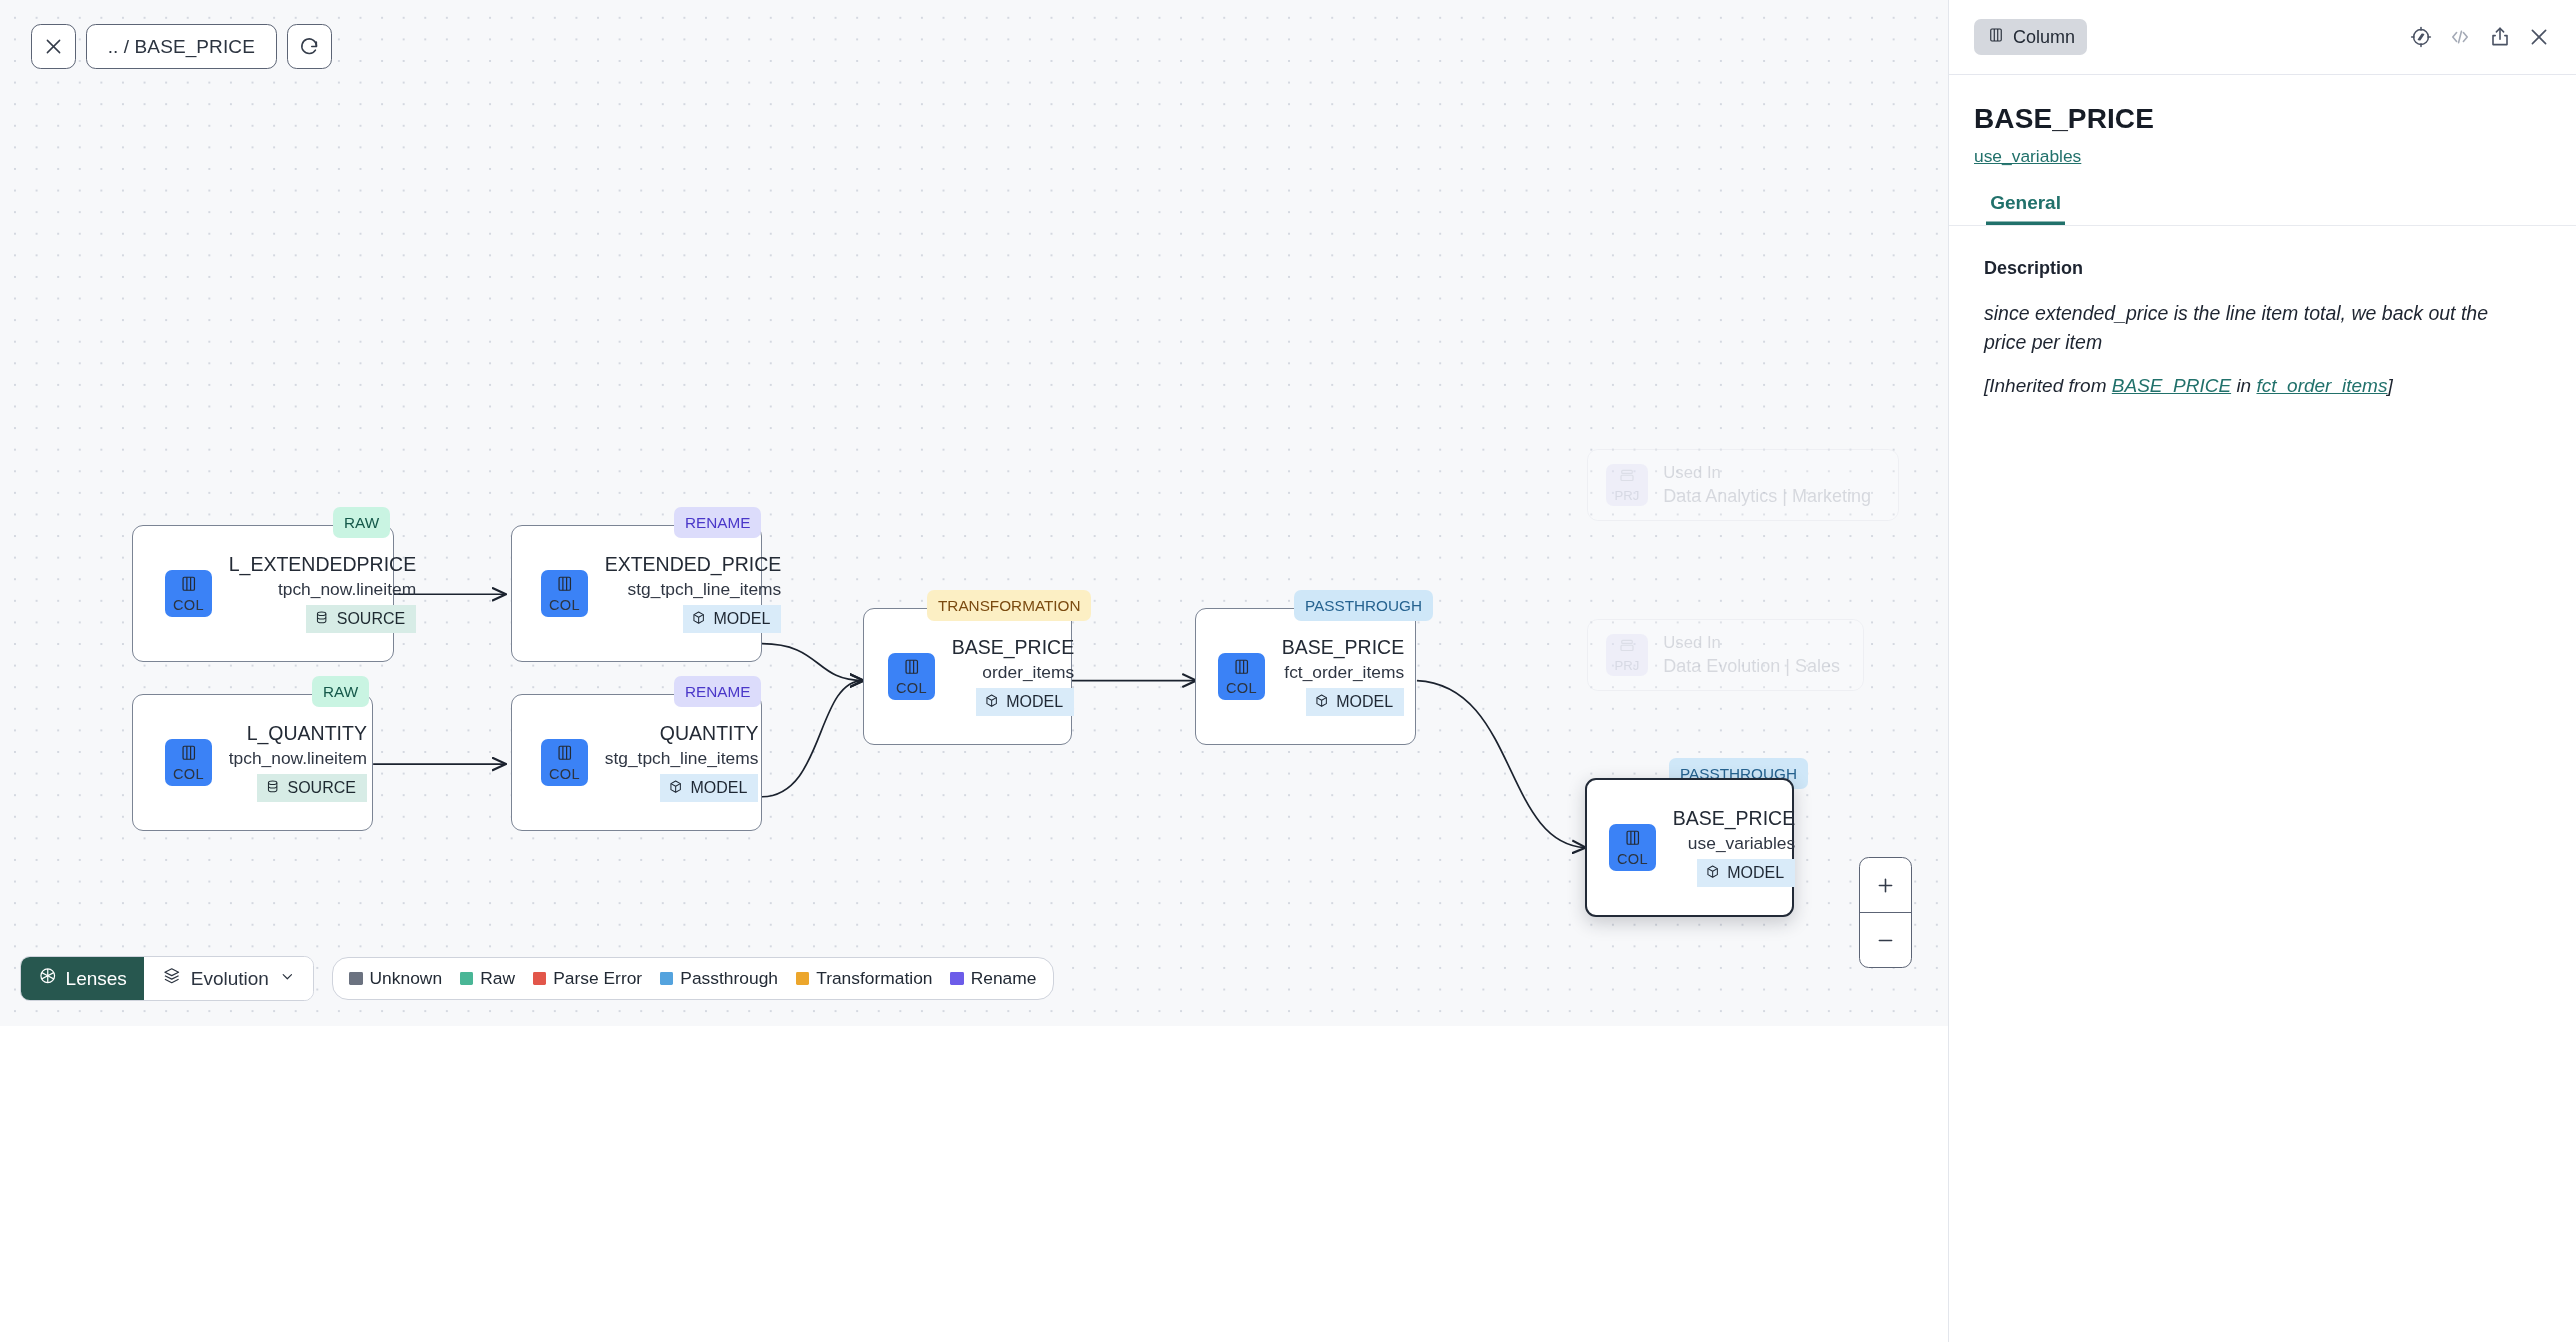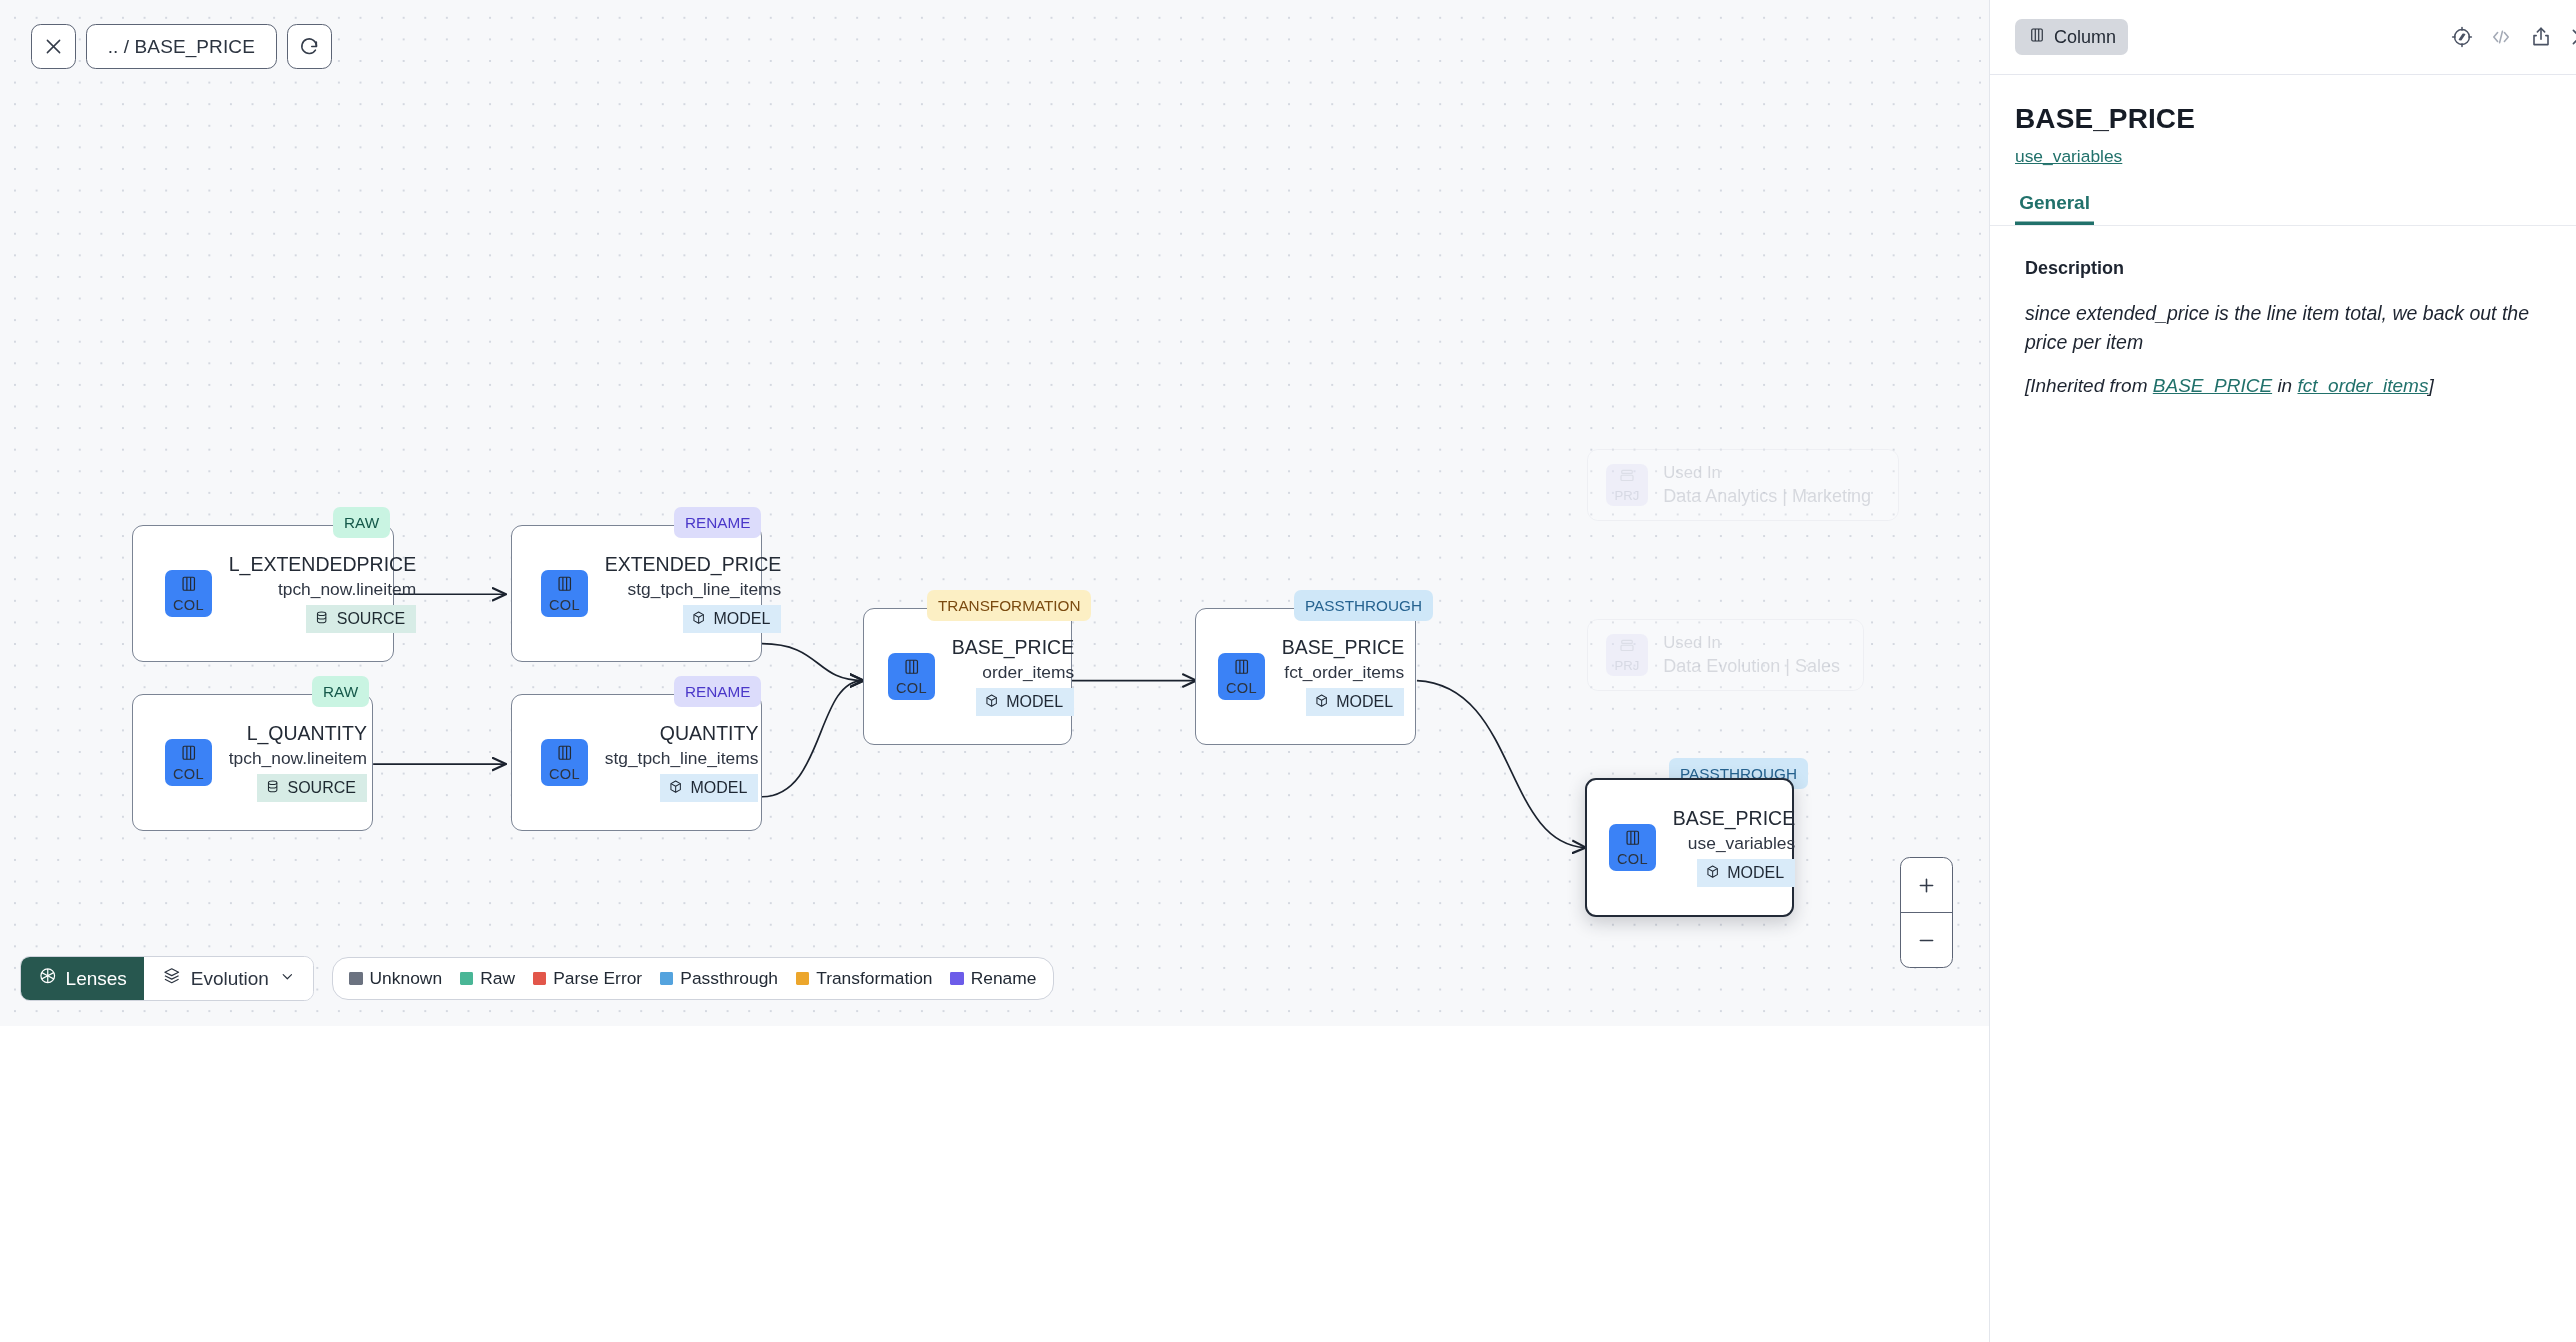--- a/index.html
+++ b/index.html
@@ -28,21 +28,20 @@
   #canvas {
     position: relative;
     width: 1948px;
     height: 1026px;
     background-color: #f7f8fa;
     background-image: radial-gradient(circle, #d4d8e0 1px, rgba(0,0,0,0) 1px);
     background-size: 21.6px 21.6px;
     background-position: 4.2px 7px;
     overflow: hidden;
     flex: 0 0 auto;
-    padding-left: 41px;
   }
 
   
   #canvas-toolbar {
     position: absolute;
     top: 24px;
     left: 31px;
     display: flex;
     align-items: center;
     gap: 9.7px;
@@ -335,20 +334,21 @@
   .panel-tab {
     font-size: 19px;
     padding: 0 4.2px 11px 4.2px;
     color: #5b6374;
     cursor: pointer;
   }
   .panel-tab.active {
     color: #21716b;
     font-weight: bold;
     box-shadow: inset 0 -3.5px 0 0 #21716b;
+    margin-left: 12px;
   }
 
   #panel-content { padding: 32px 42px 0 35px; }
   #description-label {
     font-size: 18px;
     font-weight: bold;
     color: #1d2430;
     margin-bottom: 19.5px;
   }
   #description-text {

